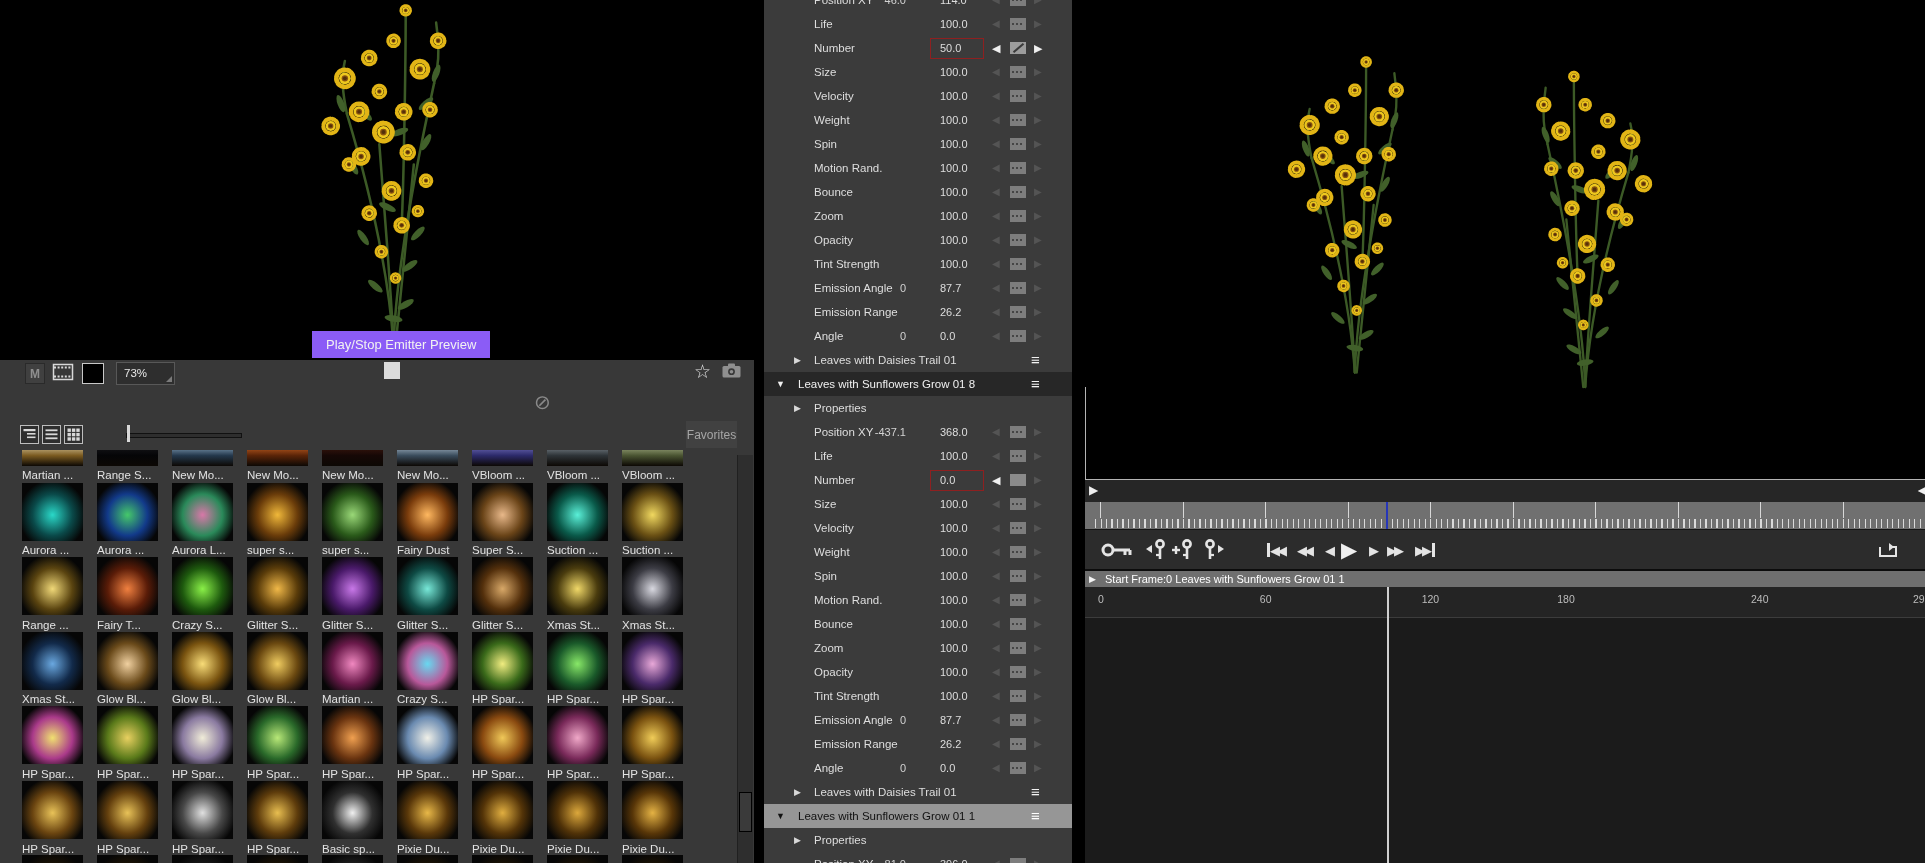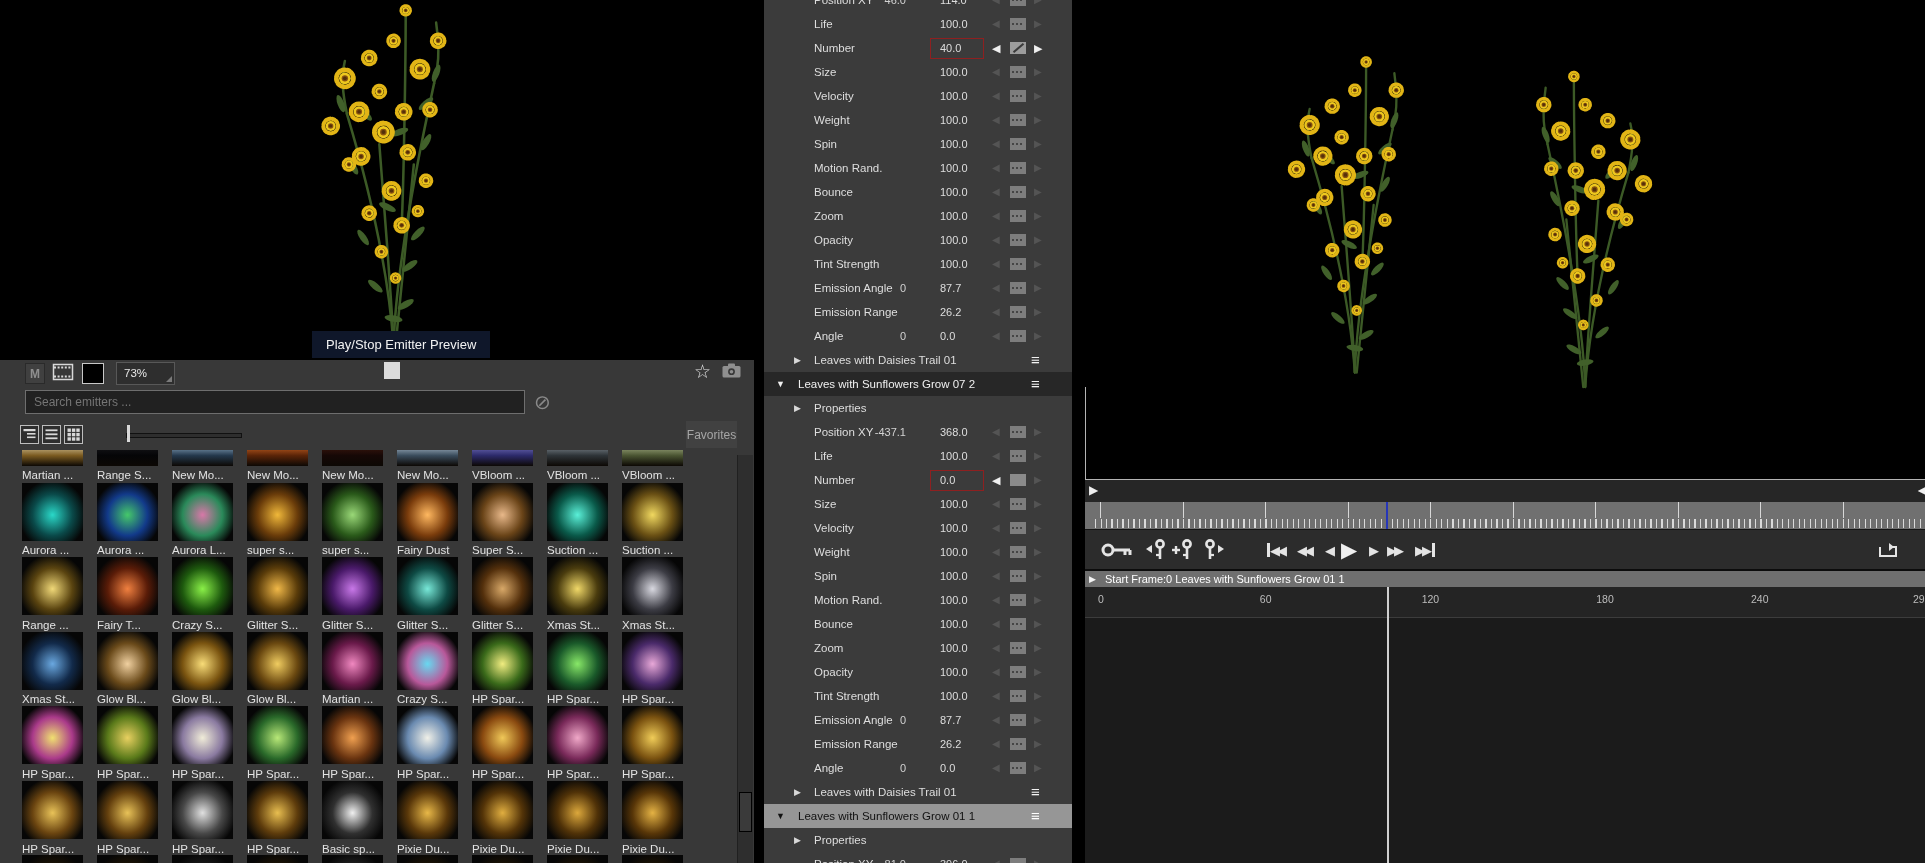--- a/index.html
+++ b/index.html
@@ -2,21 +2,21 @@
 <html><head>
 <meta charset="utf-8">
 <style>
   html,body{margin:0;padding:0;background:#000;}
   #root{position:relative;width:1925px;height:863px;overflow:hidden;background:#000;
         font-family:"Liberation Sans",sans-serif;color:#ddd;-webkit-font-smoothing:antialiased;}
   .abs{position:absolute;}
 
   
   #preview{left:0;top:0;width:754px;height:360px;background:#000;overflow:hidden;}
-  #tooltip{left:312px;top:331px;height:27px;padding:0 14px;background:#0f172a;color:#f2f2f2;
+  #tooltip{left:312px;top:331px;height:27px;padding:0 14px;background:#8b5cf6;color:#f2f2f2;
            font-size:13px;line-height:27px;white-space:nowrap;z-index:40;}
 
   
   #library{left:0;top:360px;width:754px;height:503px;background:#383838;overflow:hidden;}
   .tbtn-sq{background:#404040;border:1px solid #2a2a2a;display:flex;align-items:center;justify-content:center;}
   #m-btn{left:25px;top:3px;width:18px;height:19px;color:#8f8f8f;font-size:12px;font-weight:bold;}
   #film-btn{left:52px;top:2px;width:22px;height:20px;background:transparent;border:none;}
   #swatch-btn{left:82px;top:3px;width:20px;height:19px;background:#000;border:1px solid #c8c8c8;}
   #zoom-dd{left:116px;top:2px;width:50px;height:21px;background:#2e2e2e;border:1px solid #585858;
            color:#e8e8e8;font-size:11.5px;line-height:21px;padding-left:7px;}
@@ -179,23 +179,20 @@
     <div id="zoom-dd" class="abs">73%</div>
     <div id="stop-sq" class="abs"></div>
     <div id="star-ic" class="abs">☆</div>
     <div id="cam-ic" class="abs">
       <svg width="19" height="15" viewBox="0 0 19 15">
         <rect x="0.5" y="3" width="18" height="11.5" rx="1.5" fill="#8f8f8f"></rect>
         <rect x="6" y="0.5" width="7" height="4" rx="1" fill="#8f8f8f"></rect>
         <circle cx="9.5" cy="8.7" r="3.4" fill="#383838"></circle>
         <circle cx="9.5" cy="8.7" r="1.8" fill="#8f8f8f"></circle>
       </svg>
-    </div>
-    <div id="search-row" class="abs">
-      <input id="search-input" placeholder="Search emitters ..." style="">
     </div>
     <div id="noentry-ic" class="abs">⊘</div>
 
     <div class="abs view-ic" style="left:20px;">
       <svg width="17" height="17" viewBox="0 0 17 17">
           <rect x="2.5" y="3" width="12" height="2.2" fill="#d8d8d8"></rect>
           <rect x="6" y="7" width="8.5" height="1.6" fill="#d8d8d8"></rect>
           <rect x="6" y="10.5" width="8.5" height="1.6" fill="#d8d8d8"></rect>
         </svg>
     </div>
@@ -364,21 +361,21 @@
         <span class="pr-val">100.0</span>
         <span class="pr-arrow" style="left: 228px; top: 0px;">◀</span>
         <div class="pr-btn">
           <div class="dash"></div>
         </div>
         <span class="pr-arrow" style="left: 270px;">▶</span>
       </div>
       <div class="prop-row" style="top: 36px;">
         <span class="pr-label">Number</span>
         <div class="pr-red"></div>
-        <span class="pr-val">40.0</span>
+        <span class="pr-val">50.0</span>
         <span class="pr-arrow bright" style="left: 228px; top: 0px;">◀</span>
         <div class="pr-btn slash">
           <div class="dash"></div>
         </div>
         <span class="pr-arrow bright" style="left: 270px;">▶</span>
       </div>
       <div class="prop-row" style="top: 60px;">
         <span class="pr-label">Size</span>
         <span class="pr-val">100.0</span>
         <span class="pr-arrow" style="left: 228px; top: 0px;">◀</span>
@@ -488,21 +485,21 @@
         </div>
         <span class="pr-arrow" style="left: 270px;">▶</span>
       </div>
       <div class="prop-row row-emitter" style="top: 348px;">
         <span class="tree-tri" style="left: 30px; color: rgb(216, 216, 216);">▶</span>
         <span class="pr-label">Leaves with Daisies Trail 01</span>
         <span class="menu-ic">≡</span>
       </div>
       <div class="prop-row row-emitter expanded" style="top: 372px;">
         <span class="tree-tri" style="left: 12px;">▼</span>
-        <span class="pr-label" style="left: 34px; color: inherit;">Leaves with Sunflowers Grow 07 2</span>
+        <span class="pr-label" style="left: 34px; color: inherit;">Leaves with Sunflowers Grow 01 8</span>
         <span class="menu-ic">≡</span>
       </div>
       <div class="prop-row row-emitter" style="top: 396px;">
         <span class="tree-tri" style="left: 30px; color: rgb(216, 216, 216);">▶</span>
         <span class="pr-label">Properties</span>
       </div>
       <div class="prop-row" style="top: 420px;">
         <span class="pr-label">Position XY</span>
         <span class="pr-sub">-437.1</span>
         <span class="pr-val">368.0</span>
@@ -763,20 +760,20 @@
 
     <div id="tl-divider"></div>
     <div id="track-header">
       <span class="tri">▶</span>
       <span class="txt">Start Frame:0 Leaves with Sunflowers Grow 01 1</span>
     </div>
     <div id="rulerband">
         <span class="rlabel" style="left: 16px;">0</span>
         <span class="rlabel" style="left: 180.7px;">60</span>
         <span class="rlabel" style="left: 345.4px;">120</span>
-        <span class="rlabel" style="left: 520px;">180</span>
+        <span class="rlabel" style="left: 481px;">180</span>
         <span class="rlabel" style="left: 674.8px;">240</span>
         <span class="rlabel" style="left: 836.755px;">299</span>
       </div>
     <div id="trackarea"></div>
     <div id="white-ph" class="abs" style="left: 302.48px;"></div>
   </div>
 </div>
 
 </body></html>

